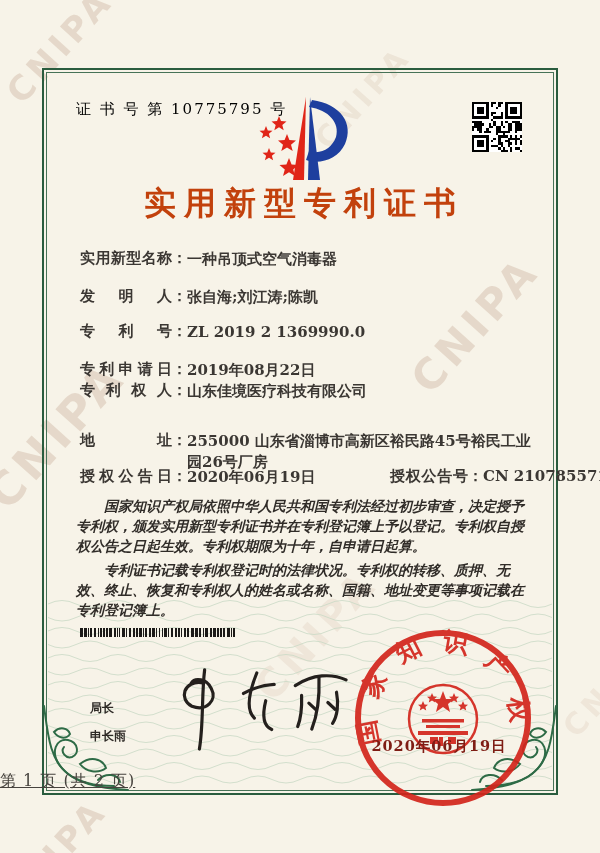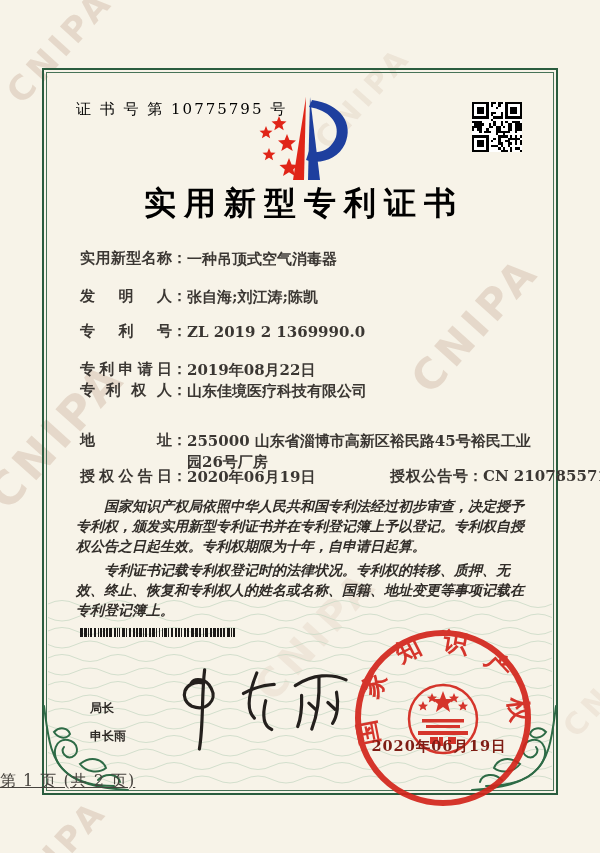--- a/index.html
+++ b/index.html
@@ -26,21 +26,21 @@
   .waves{position:absolute; left:48px; top:596px; width:504px; height:194px; z-index:1;}
   .content{position:absolute; inset:0; z-index:2;}
   .cert-no{
     position:absolute; left:76px; top:100px;
     font-size:15px; font-weight:400; letter-spacing:2px; color:#000000;
   }
   .logo{position:absolute; left:246px; top:92px; width:112px; height:94px;}
   .qr{position:absolute; left:472px; top:102px; width:50px; height:50px;}
   .title{
     position:absolute; left:0; right:0; top:182px; text-align:center;
-    font-size:32px; font-weight:700; color:#000000;
+    font-size:32px; font-weight:700; color:#c2410c;
     letter-spacing:8px; text-indent:8px;
   }
   .row{position:absolute; left:80px; font-size:15px; font-weight:600; color:#3b3733;}
   .row .lbl{display:inline-block; width:92px; text-align:justify; text-align-last:justify; vertical-align:top;}
   .row .colon{vertical-align:top;}
   .row .val{display:inline-block; max-width:352px; vertical-align:top; line-height:21px;}
   .grant-no{position:absolute; left:310px; top:0; white-space:nowrap;}
   .grant-no .lbl2{display:inline-block; width:78px; text-align:justify; text-align-last:justify;}
   .paras{
     position:absolute; left:76px; top:496px; width:452px;

